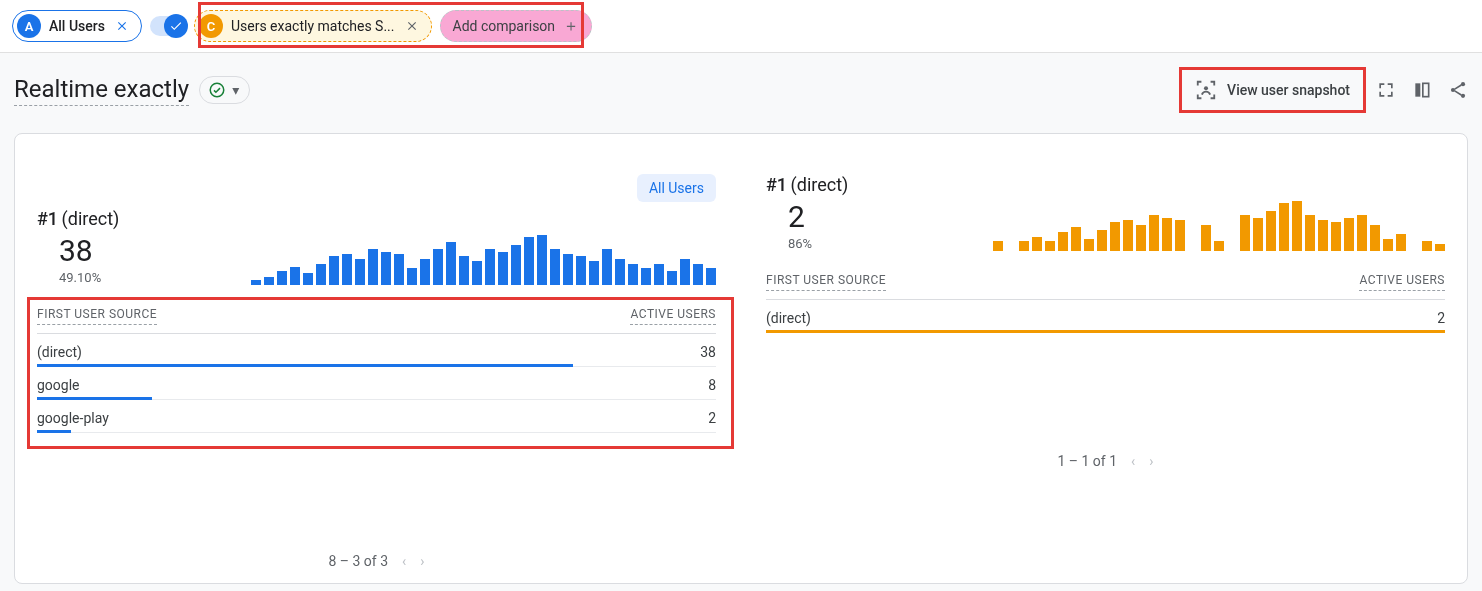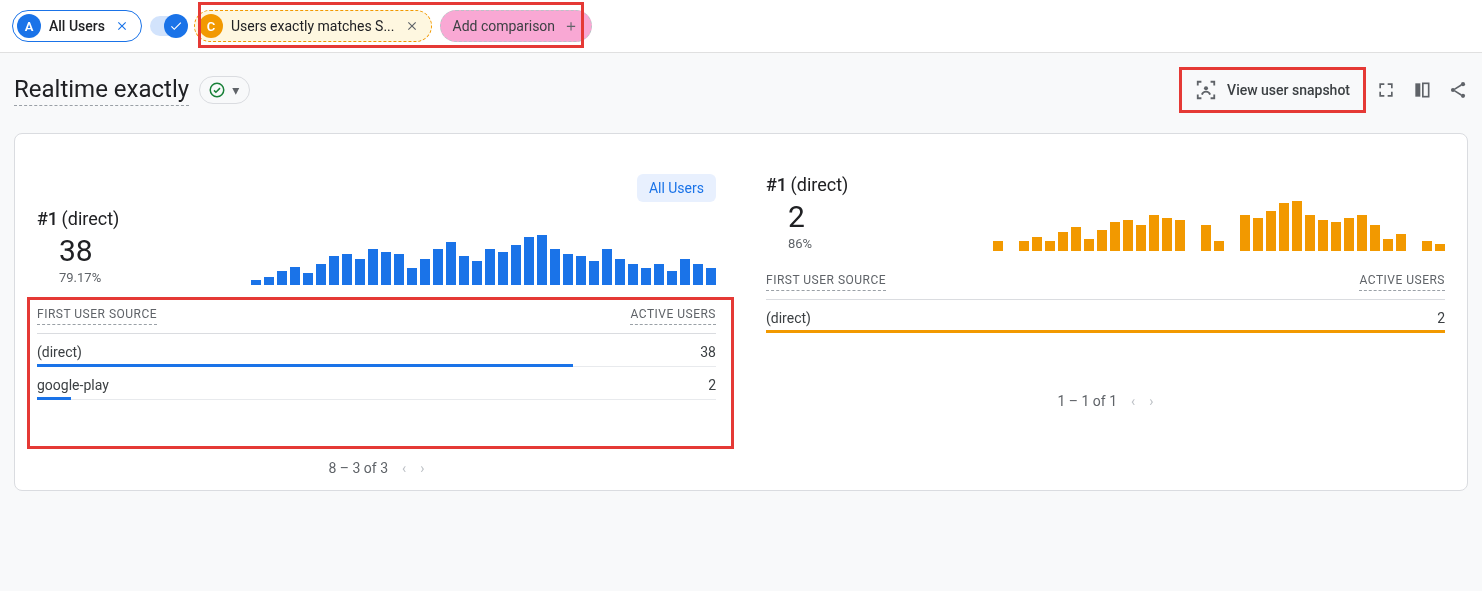--- a/index.html
+++ b/index.html
@@ -142,21 +142,21 @@
     font-size:14px; color:#3c4043;
     position:relative;
   }
   .table-row .barline {
     position:absolute; left:0; bottom:-1px; height:3px;
   }
   .barline.blue { background:#1a73e8; }
   .barline.orange { background:#f29900; }
   .pager {
     display:flex; justify-content:center; align-items:center; gap:14px;
-    margin-top:60px; color:#5f6368; font-size:14px;
+    margin-top:120px; color:#5f6368; font-size:14px;
   }
   .pager .chev { color:#bdc1c6; cursor:pointer; }
   .red-box { border:3px solid #e53935; position:absolute; pointer-events:none; }
 </style>
 </head>
 <body>
 
 <div class="topbar" style="position:relative;">
   <div class="chip chip-a">
     <span class="circle">A</span>
@@ -240,21 +240,21 @@
   <div class="panels">
 
     <div class="panel">
       <div class="badge-row">
           <span class="badge badge-blue">All Users</span>
         </div>
       <div class="rank-row">
         <div class="rank-left">
           <div><span class="rank-hash">#1</span> <span class="rank-label">(direct)</span></div>
           <div class="big-num">38</div>
-          <div class="pct">79.17%</div>
+          <div class="pct">49.10%</div>
         </div>
         <div class="bars blue" id="bars-left">
             <div class="bar" style="height: 4.7619px;"></div>
             <div class="bar" style="height: 8.33333px;"></div>
             <div class="bar" style="height: 14.2857px;"></div>
             <div class="bar" style="height: 17.8571px;"></div>
             <div class="bar" style="height: 11.9048px;"></div>
             <div class="bar" style="height: 21.4286px;"></div>
             <div class="bar" style="height: 28.5714px;"></div>
             <div class="bar" style="height: 30.9524px;"></div>
@@ -291,20 +291,25 @@
       <div class="table" style="position:relative;">
         <div class="table-head">
           <span>FIRST USER SOURCE</span>
           <span>ACTIVE USERS</span>
         </div>
         <div id="rows-left">
             <div class="table-row">
               <span>(direct)</span>
               <span>38</span>
               <div class="barline blue" style="width: 79%;"></div>
+            </div>
+            <div class="table-row">
+              <span>google</span>
+              <span>8</span>
+              <div class="barline blue" style="width: 17%;"></div>
             </div>
             <div class="table-row">
               <span>google-play</span>
               <span>2</span>
               <div class="barline blue" style="width: 5%;"></div>
             </div>
           </div>
         <div class="red-box" style="left:-10px; top:-10px; right:-18px; height:152px;"></div>
       </div>
       <div class="pager">

